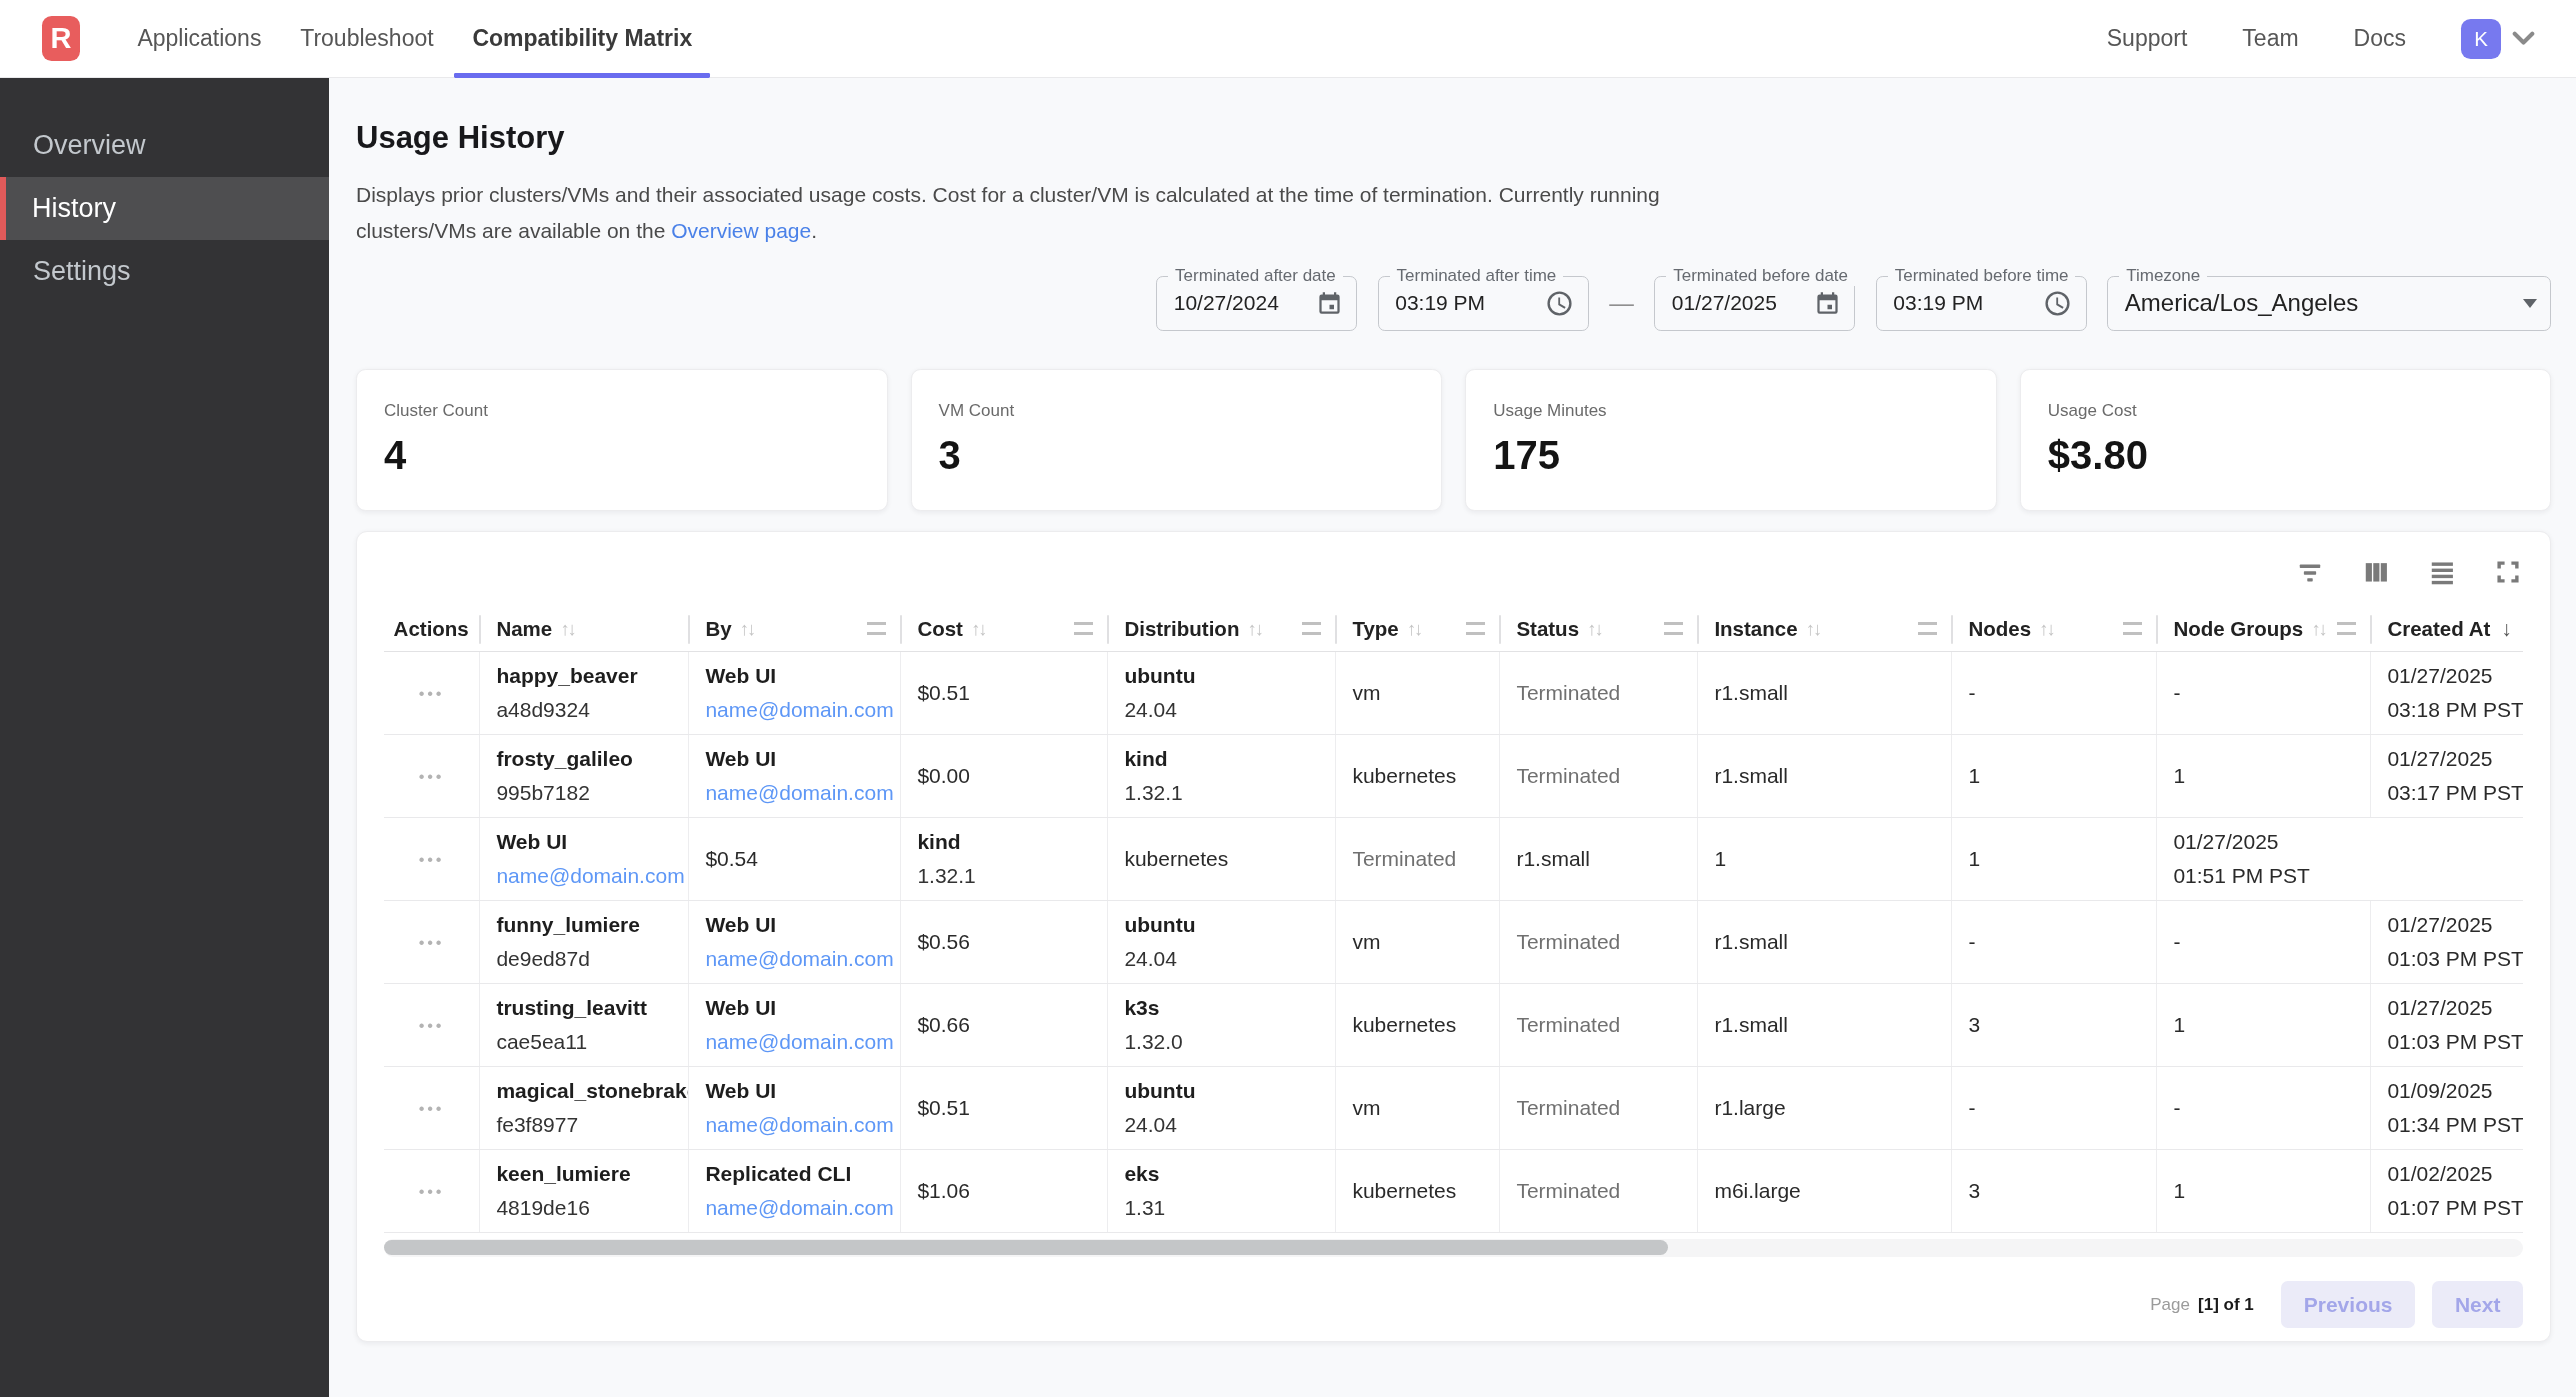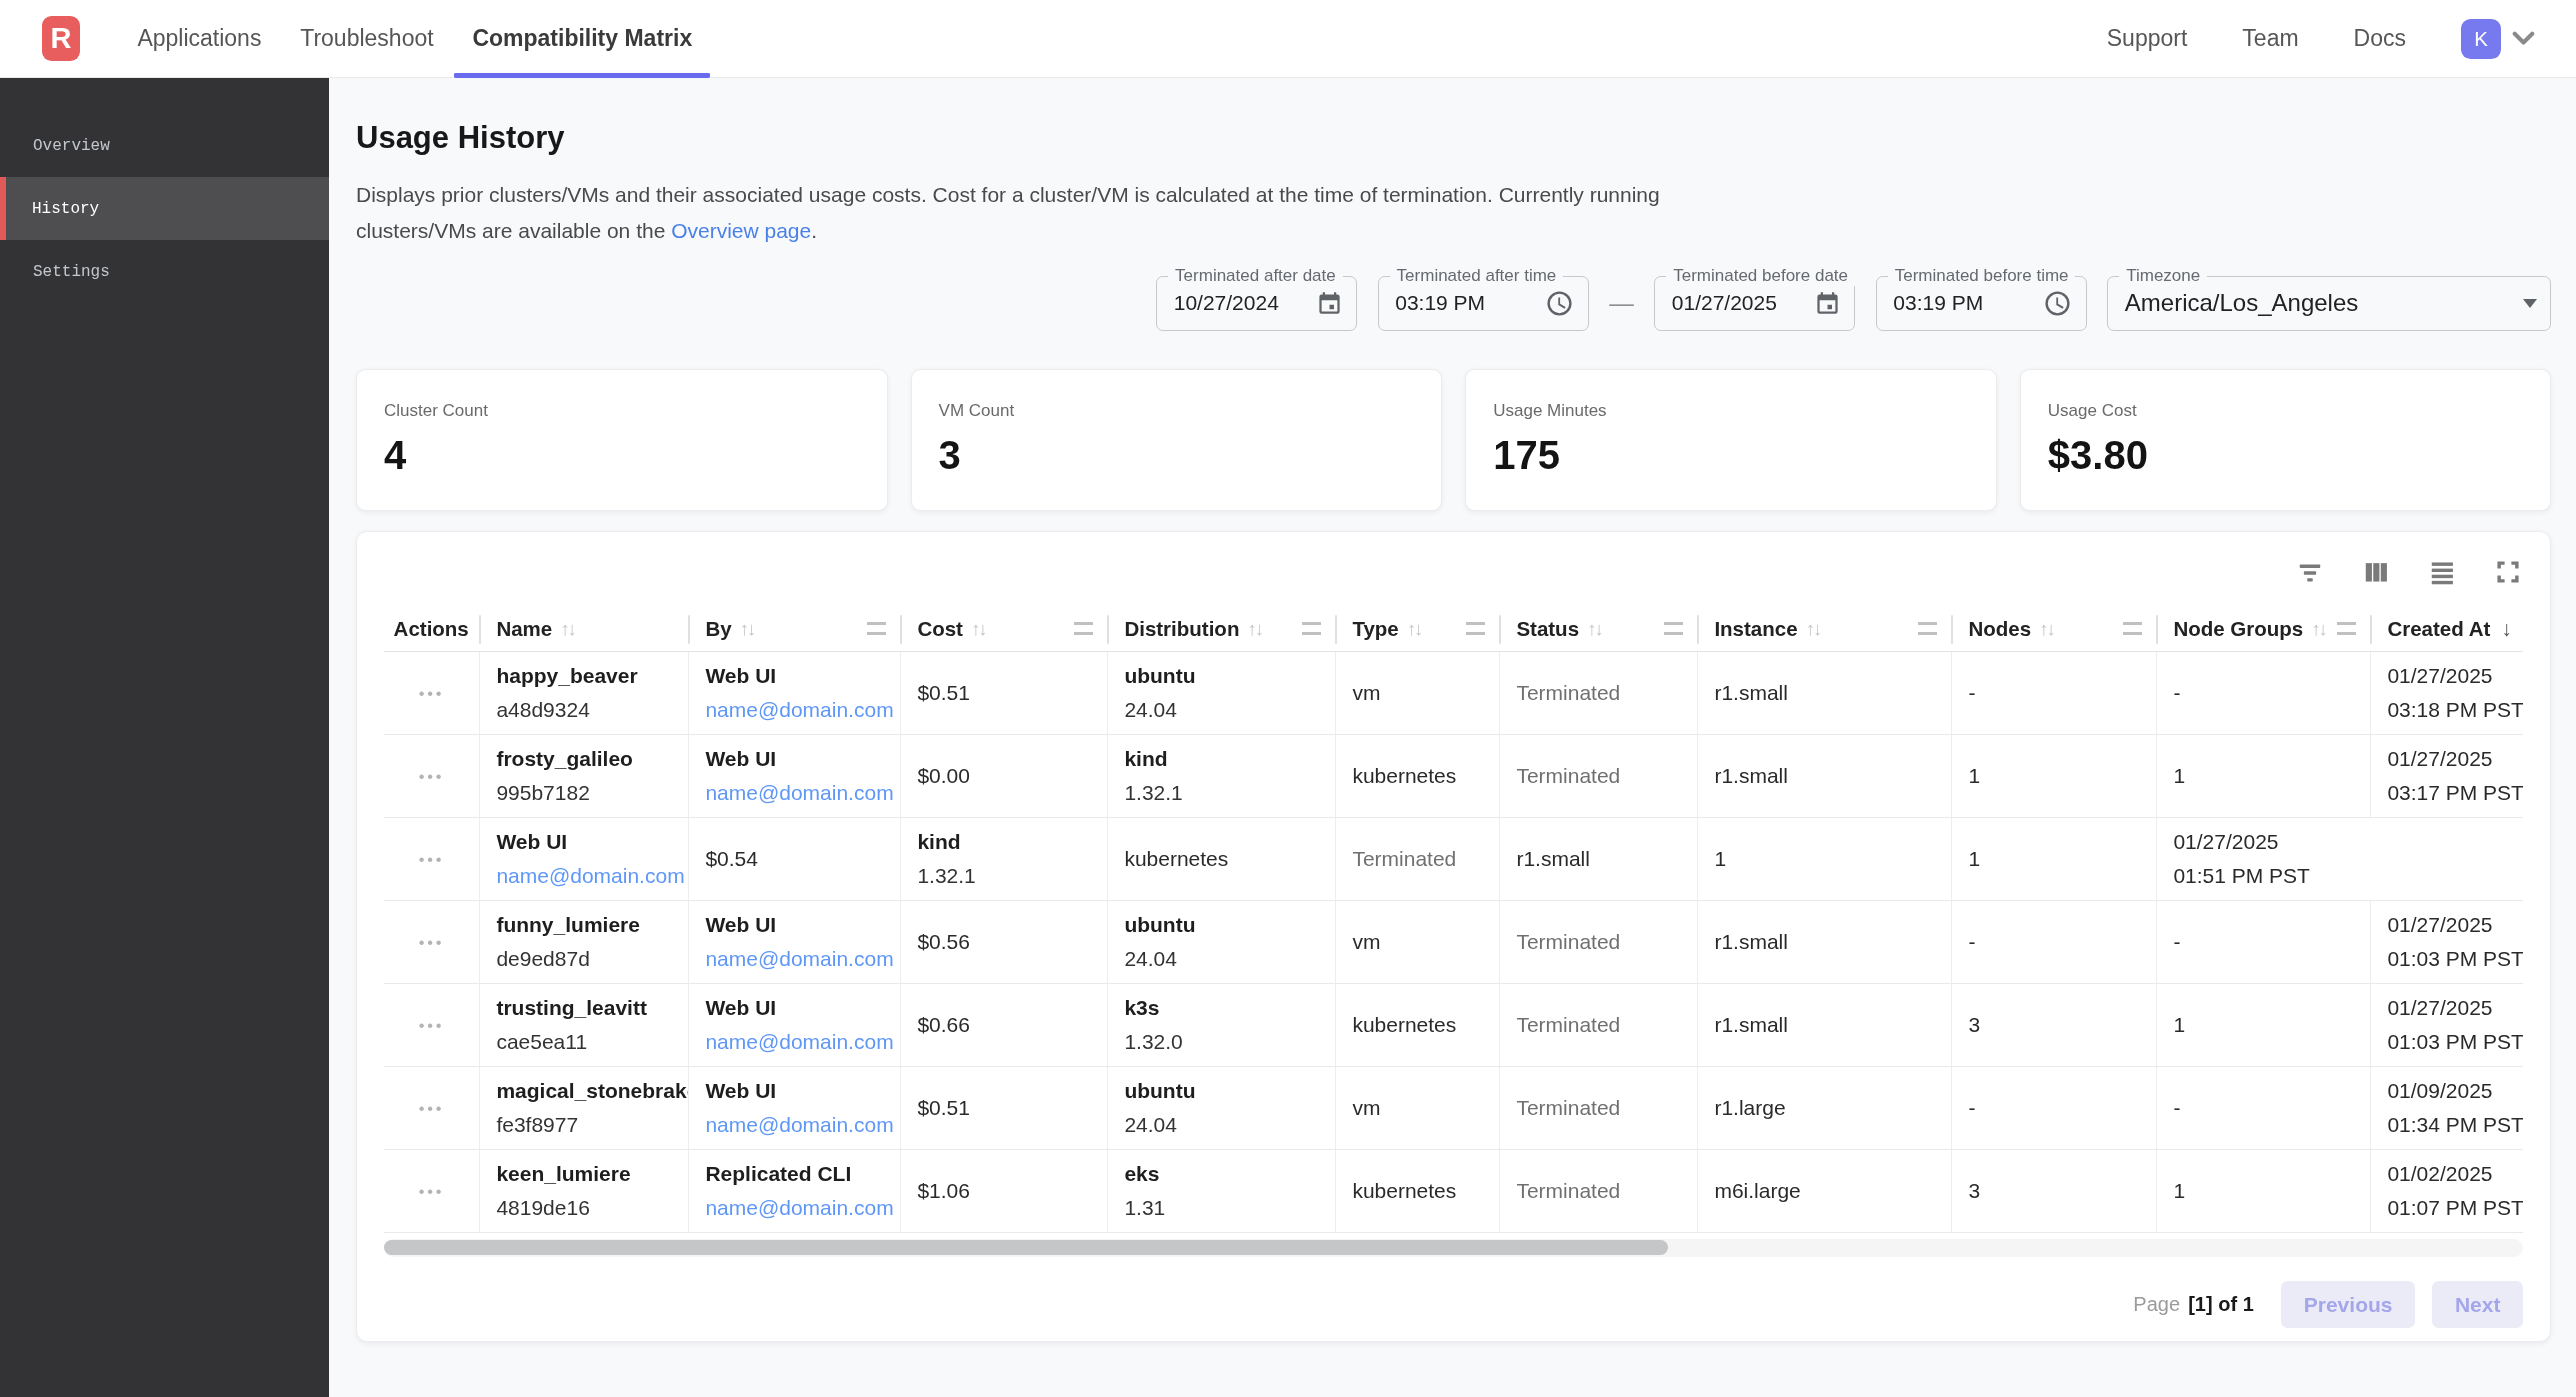--- a/index.html
+++ b/index.html
@@ -36,21 +36,21 @@
   .avatar {
     width: 40px; height: 40px; border-radius: 9.6px; background: #7779EF;
     color: #fff; font-size: 20.5px; display: flex; align-items: center; justify-content: center;
   }
 
   
   .app-body { display: flex; height: 1319px; }
   .sidebar { width: 329px; background: #333335; padding-top: 36px; flex: 0 0 auto; }
   .side-item {
     height: 63px; display: flex; align-items: center; padding-left: 33px;
-    font-size: 16px; color: #C3C8CD; cursor: pointer; font-family: Liberation Mono, monospace;
+    font-size: 27px; color: #C3C8CD; cursor: pointer;
   }
   .side-item.active {
     background: #4E4E50; border-left: 6.8px solid #E15A5A; padding-left: 26px; color: #FFFFFF;
   }
   .main { flex: 1; padding: 0 24.6px 0 27px; overflow: hidden; }
 
   
   .page-title { margin-top: 42px; font-size: 31px; font-weight: 700; color: #18181B; }
   .page-desc { margin-top: 20.5px; font-size: 21px; line-height: 36px; color: #4A4A4A; max-width: 1354px; }
   .page-desc .link { color: #4A81E8; cursor: pointer; }
@@ -135,21 +135,21 @@
 
   .hscroll {
     margin-top: 5.5px; height: 18px; background: #F5F5F6; border-radius: 9px; position: relative;
   }
   .hscroll .thumb {
     position: absolute; left: 0; top: 1.4px; height: 15px; width: 60%;
     background: #C4C6C8; border-radius: 7.5px; cursor: grab;
   }
 
   .tbl-footer { display: flex; align-items: center; justify-content: flex-end; gap: 27px; margin-top: 24.6px; }
-  .page-ind { display: inline-flex; gap: 8.2px; font-size: 20px; }
+  .page-ind { display: inline-flex; gap: 8.2px; font-size: 17px; }
   .page-ind .muted { color: #9B9B9B; }
   .page-ind b { color: #1A1A1A; }
   .pgbtn {
     border: none; border-radius: 6.8px; background: #EBEBF8; color: #A3A6E9;
     font-family: inherit; font-size: 21px; font-weight: 700; padding: 11.6px 23px; cursor: pointer;
   }
   .pg-gap { display: flex; gap: 16.4px; }
   svg { display: block; }
 </style>
 </head>

